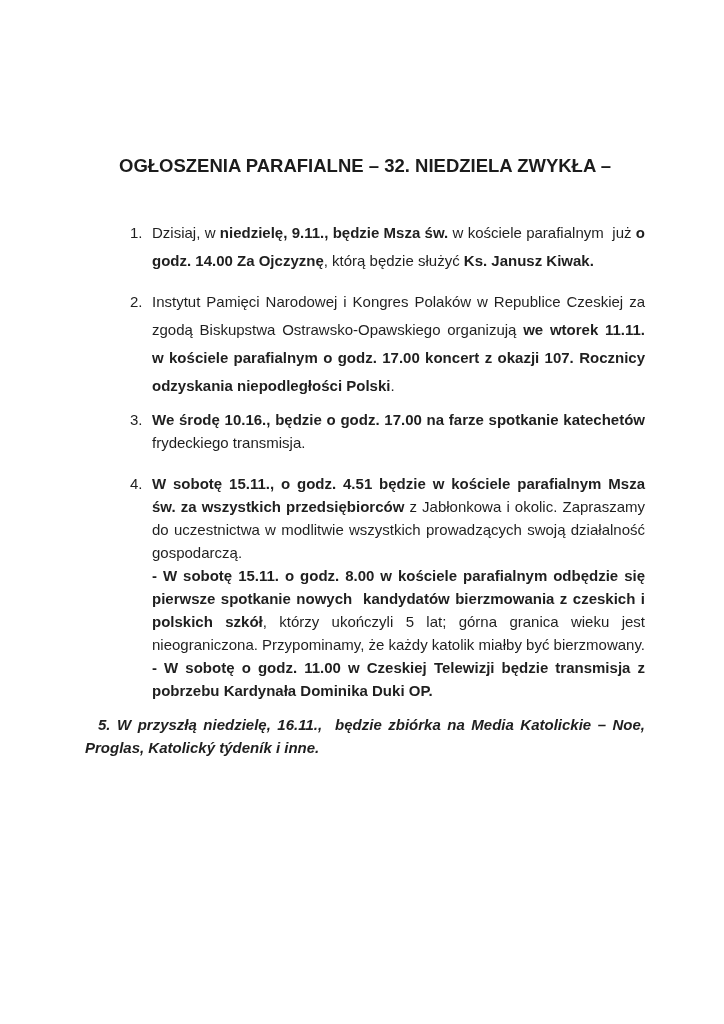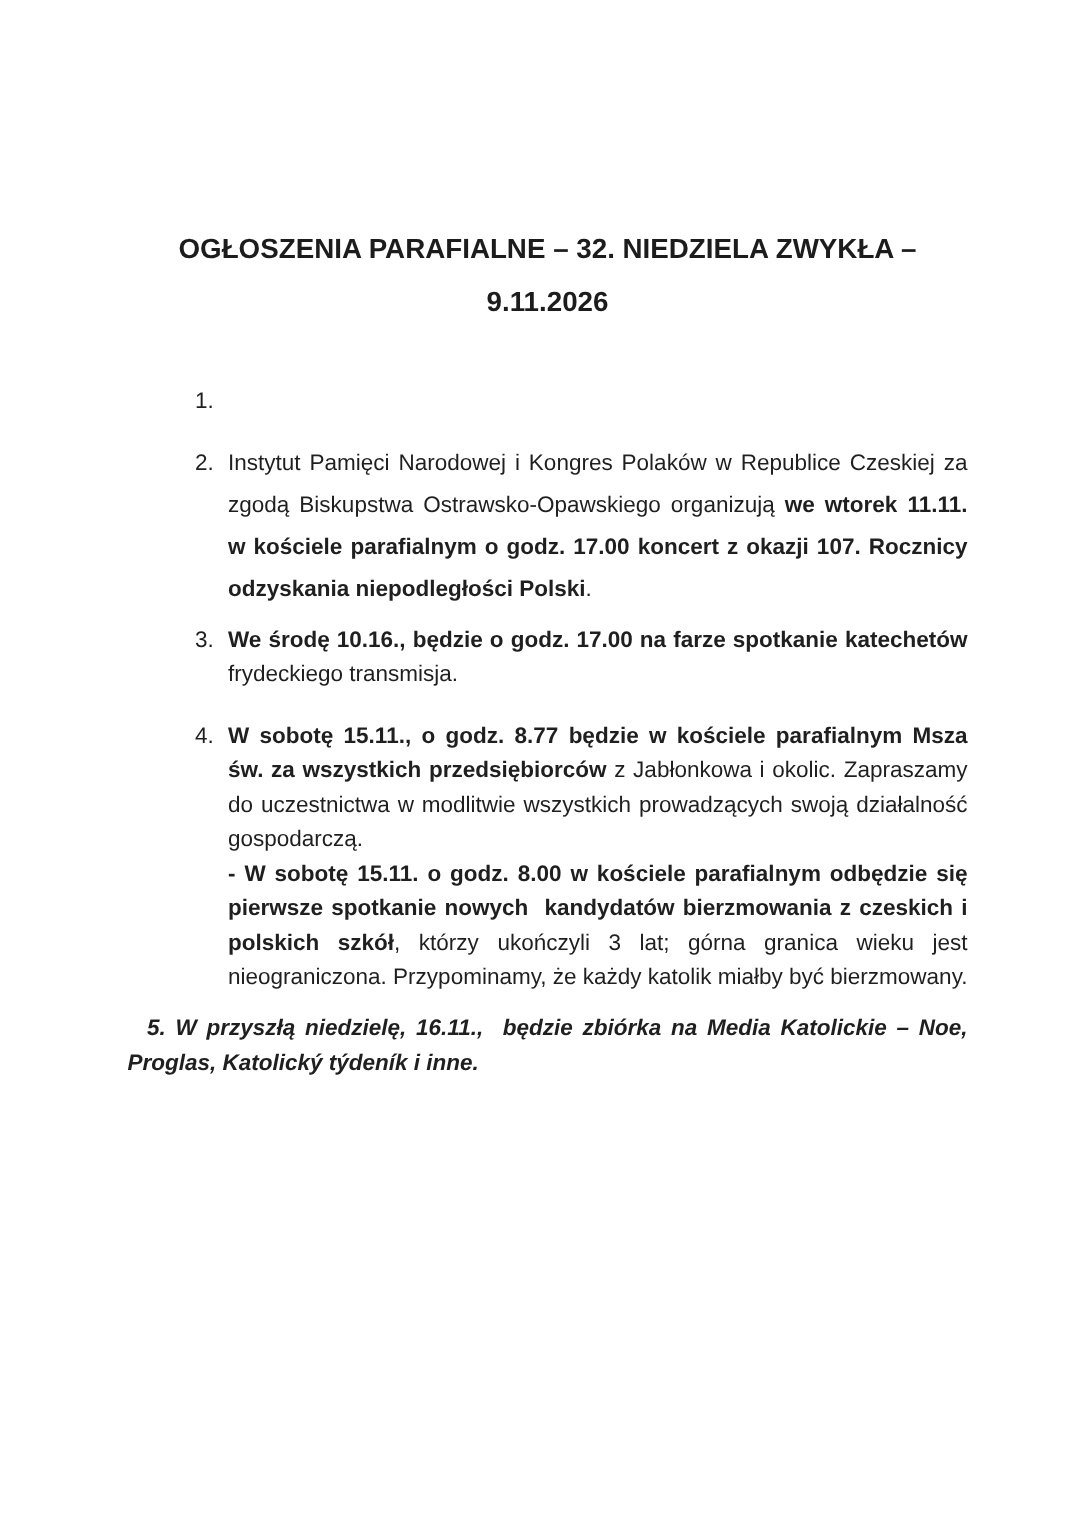--- a/index.html
+++ b/index.html
@@ -64,48 +64,51 @@
 
   .b { font-weight: bold; }
 </style>
 </head>
 <body>
 
 <div class="page">
 
   <div class="title">
     <div class="tline">OGŁOSZENIA PARAFIALNE – 32. NIEDZIELA ZWYKŁA –</div>
-    <div class="tline">9.11.2026</div>
   </div>
 
   <div class="list">
 
     <div class="item lh-wide mb-a">
       <div class="num">1.</div>
+      <div class="body">
+        <p><span>Dzisiaj, w </span><span class="b">niedzielę, 9.11., będzie Msza św.</span><span> w kościele parafialnym&nbsp; już </span><span class="b">o godz. 14.00 Za Ojczyznę</span><span>, którą będzie służyć </span><span class="b">Ks. Janusz Kiwak.</span></p>
+      </div>
     </div>
 
     <div class="item lh-wide mb-b">
       <div class="num">2.</div>
       <div class="body">
         <p><span>Instytut Pamięci Narodowej i Kongres Polaków w Republice Czeskiej za zgodą Biskupstwa Ostrawsko-Opawskiego organizują </span><span class="b">we wtorek 11.11. w kościele parafialnym o godz. 17.00 koncert z okazji 107. Rocznicy odzyskania niepodległości Polski</span><span>.</span></p>
       </div>
     </div>
 
     <div class="item lh-tight mb-c">
       <div class="num">3.</div>
       <div class="body">
         <p><span class="b">We środę 10.16., będzie o godz. 17.00 na farze spotkanie katechetów</span><span> frydeckiego transmisja.</span></p>
       </div>
     </div>
 
     <div class="item lh-tight mb-d">
       <div class="num">4.</div>
       <div class="body">
-        <p><span class="b">W sobotę 15.11., o godz. 8.77 będzie w kościele parafialnym Msza św. za wszystkich przedsiębiorców</span><span> z Jabłonkowa i okolic. Zapraszamy do uczestnictwa w modlitwie wszystkich prowadzących swoją działalność gospodarczą.</span></p>
-        <p><span class="b">- W sobotę 15.11. o godz. 8.00 w kościele parafialnym odbędzie się pierwsze spotkanie nowych&nbsp; kandydatów bierzmowania z czeskich i polskich szkół</span><span>, którzy ukończyli 3 lat; górna granica wieku jest nieograniczona. Przypominamy, że każdy katolik miałby być bierzmowany.</span></p>
+        <p><span class="b">W sobotę 15.11., o godz. 4.51 będzie w kościele parafialnym Msza św. za wszystkich przedsiębiorców</span><span> z Jabłonkowa i okolic. Zapraszamy do uczestnictwa w modlitwie wszystkich prowadzących swoją działalność gospodarczą.</span></p>
+        <p><span class="b">- W sobotę 15.11. o godz. 8.00 w kościele parafialnym odbędzie się pierwsze spotkanie nowych&nbsp; kandydatów bierzmowania z czeskich i polskich szkół</span><span>, którzy ukończyli 5 lat; górna granica wieku jest nieograniczona. Przypominamy, że każdy katolik miałby być bierzmowany.</span></p>
+        <p><span class="b">- W sobotę o godz. 11.00 w Czeskiej Telewizji będzie transmisja z pobrzebu Kardynała Dominika Duki OP.</span></p>
       </div>
     </div>
 
     <p class="item5"><span>5.</span><span><span class="b"> W przyszłą niedzielę, 16.11.,&nbsp; będzie zbiórka na Media Katolickie – Noe, Proglas, Katolický týdeník i inne.</span></span></p>
 
   </div>
 
 </div>
 
 </body></html>

